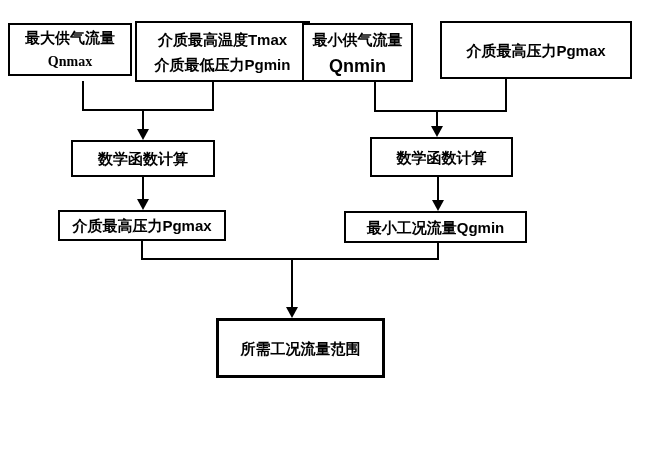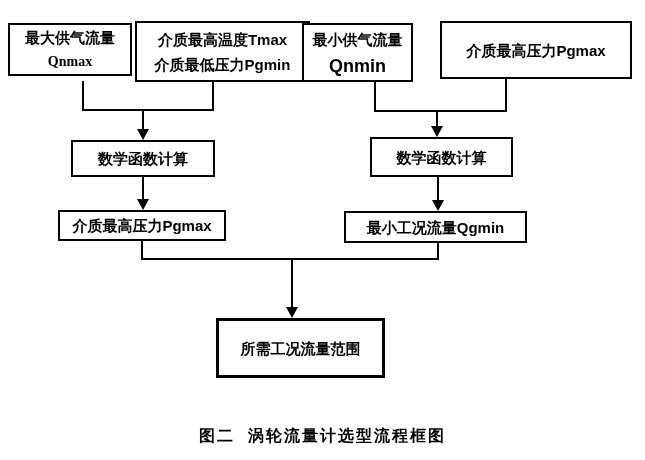--- a/index.html
+++ b/index.html
@@ -128,15 +128,14 @@
   <div class="v-line" style="left:141px; top:241px; height:19px;"></div>
   <div class="v-line" style="left:437px; top:243px; height:17px;"></div>
   <div class="h-line" style="left:141px; top:258px; width:298px;"></div>
   <div class="v-line" style="left:291px; top:258px; height:50px;"></div>
   <div class="arrow-down" style="left:286px; top:307px;"></div>
 
   <div class="fc-box thick" style="left:216px; top:318px; width:169px; height:60px;">
     <span>所需工况流量范围</span>
   </div>
 
-  <div class="caption">图二  涡轮流量计选型流程框图</div>
 
 </div>
 
 </body></html>

